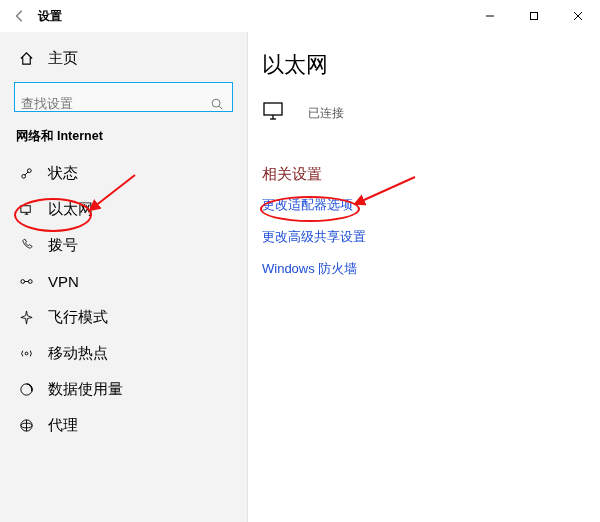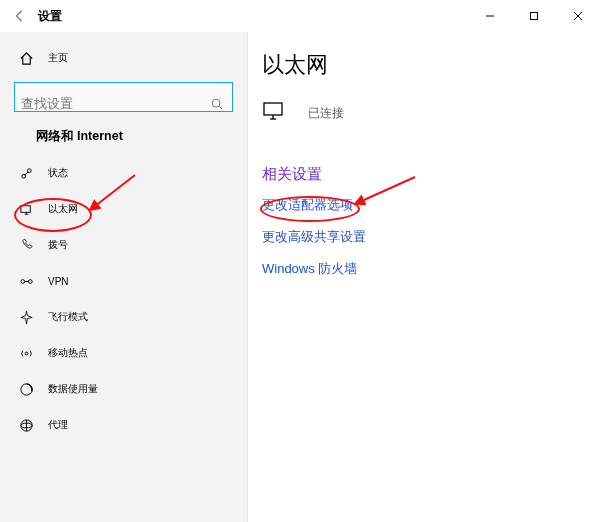--- a/index.html
+++ b/index.html
@@ -37,57 +37,56 @@
     border-right: 1px solid #e5e5e5;
   }
   .home-row, .nav-item {
     display: flex; align-items: center;
     height: 36px;
     padding: 0 18px;
     gap: 14px;
     cursor: pointer;
   }
   .nav-item .icon, .home-row .icon { width:16px; display:flex; justify-content:center; color:#000; }
-  .nav-item span.label, .home-row span.label { font-size: 10px; }
+  .nav-item span.label, .home-row span.label { font-size: 15px; }
   .searchbox {
     margin: 6px 14px 12px 14px;
     height: 30px;
     border: 1px solid #0ea5e9;
     background: #f9f9f9;
     display: flex; align-items: flex-end;
     padding: 0 6px;
   }
   .searchbox input {
     flex: 1;
     border: none; outline: none;
     background: transparent;
     font-size: 13px;
     color: #555;
   }
   .searchbox .sicon { width: 18px; display:flex; justify-content:center; color:#555; }
   .subheader {
     padding: 4px 16px 10px 16px;
     font-size: 12.5px;
     font-weight: 600;
-    margin-left: 20px;
   }
   .content {
     flex: 1;
     padding: 18px 12px 12px 14px;
   }
   .content h1 { font-size: 22px; font-weight: 400; margin-bottom: 20px; }
   .network-block {
     display: flex; align-items: center; gap: 20px;
     margin-bottom: 38px;
   }
   .network-block .neticon { width: 26px; }
   .network-block .netinfo { display:flex; flex-direction:column; }
   .network-block .netname { font-size: 12px; color: #bbb; }
   .network-block .netstatus { font-size: 12px; color: #555; }
-  .related h2 { font-size: 15px; font-weight: 400; margin-bottom: 12px; color:#6d28d9; }
+  .related h2 { font-size: 15px; font-weight: 400; margin-bottom: 12px; color:#7f1d1d; }
   .link-list { display:flex; flex-direction:column; gap: 14px; }
   .link-list a { color: #1d4ed8; text-decoration: none; font-size: 13px; cursor: pointer; }
   
   .anno { position: absolute; pointer-events: none; }
   .ellipse {
     border: 2px solid #e11;
     border-radius: 50%;
     background: transparent;
   }
   .arrow { stroke:#e11; stroke-width:2; fill:none; }

